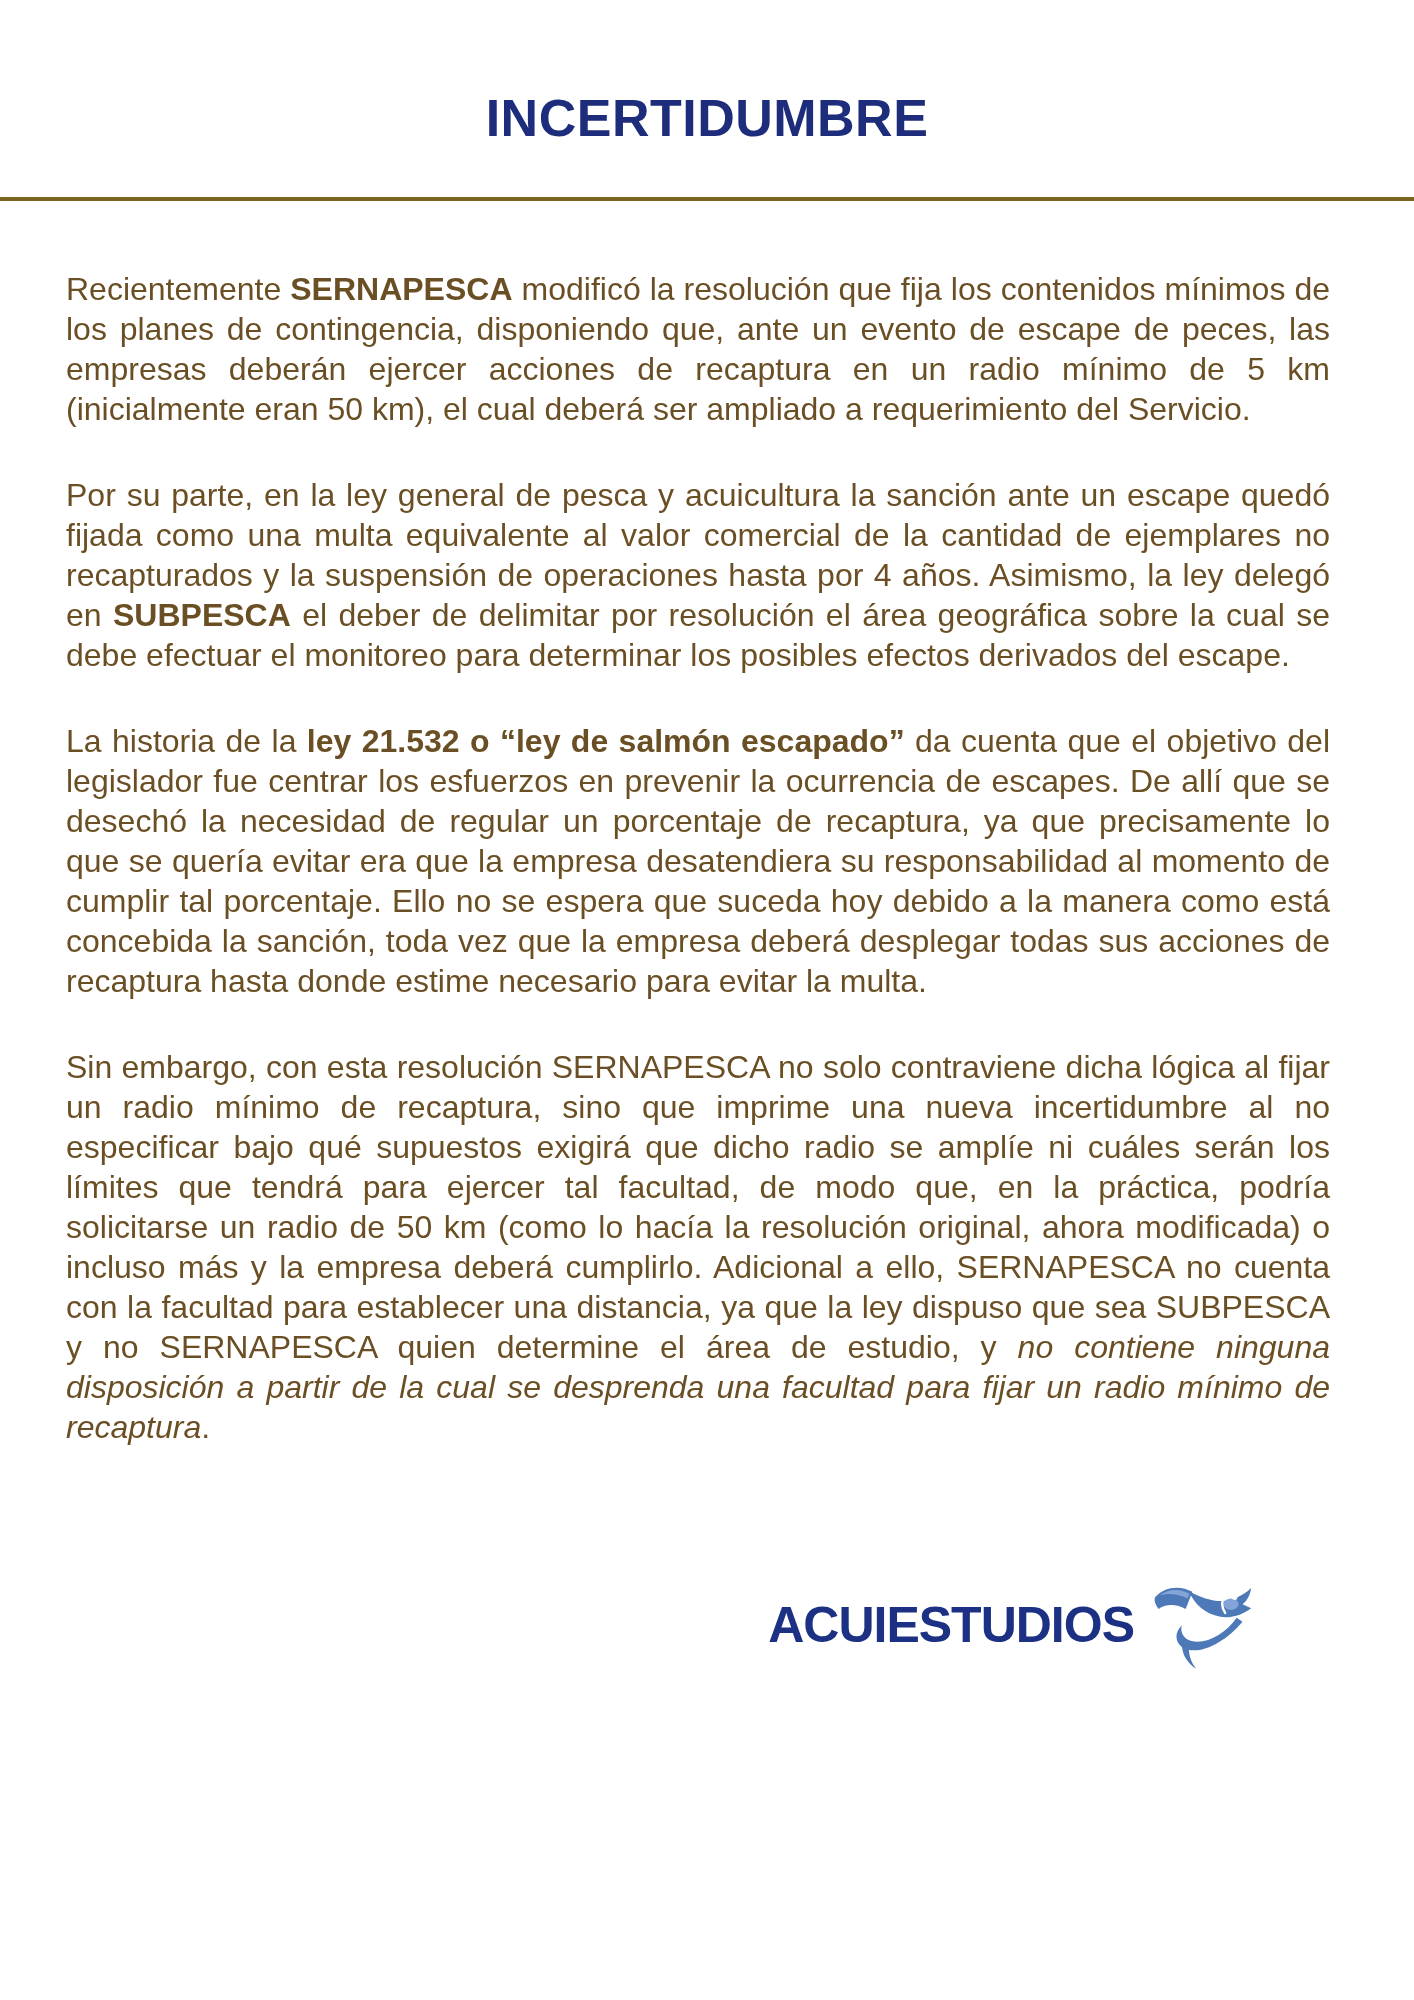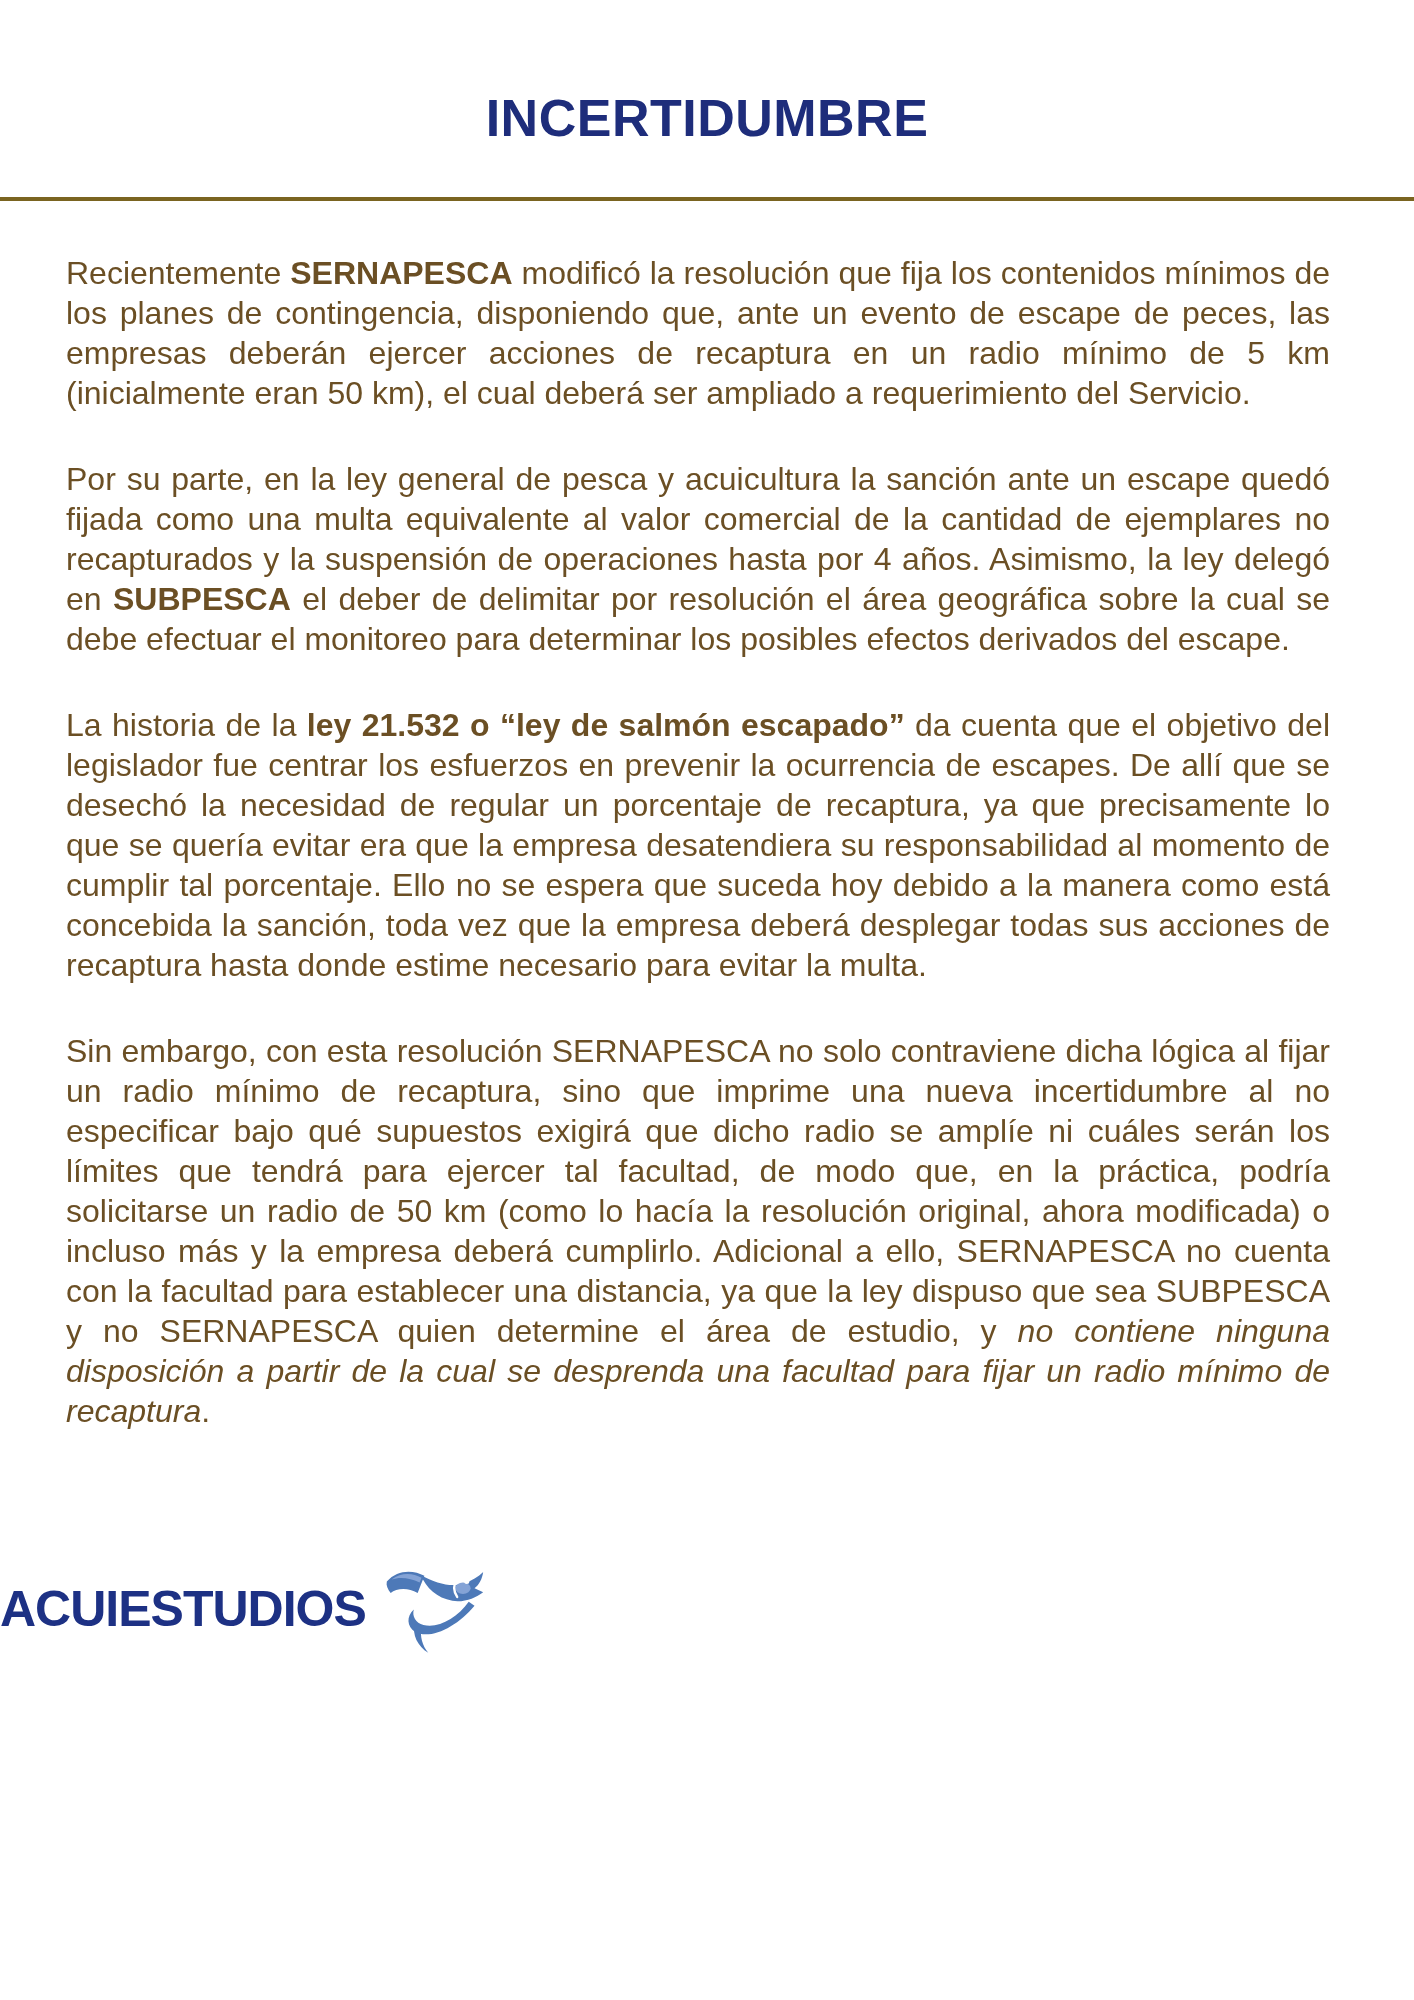--- a/index.html
+++ b/index.html
@@ -15,30 +15,30 @@
     width:1414px;height:2000px;background:#ffffff;overflow:hidden;
     font-family:"Liberation Sans", sans-serif;
   }
   .page{position:relative;width:100%;height:100%;}
   .doc-title{
     padding-top:48px;text-align:center;color:var(--title);
     font-weight:700;font-size:52px;line-height:70px;letter-spacing:0.5px;
   }
   .title-line{display:block;}
   .rule{margin-top:44px;height:4px;background:var(--rule);width:100%;}
-  .article{padding:52px 84px 0 66px;}
+  .article{padding:68px 84px 0 66px;}
   .para{
     font-size:32px;line-height:40px;color:var(--body-text);
     text-align:justify;margin:0 0 46px 0;
   }
   .run-regular{font-weight:400;font-style:normal;}
   .run-bold{font-weight:700;}
   .run-bold-italic{font-weight:400;font-style:italic;}
   .brand-row{
-    display:flex;align-items:center;justify-content:flex-start;
+    display:flex;align-items:center;justify-content:flex-end;
     padding-right:158px;margin-top:132px;gap:16px;
   }
   .brand-text{
     font-size:50px;font-weight:700;color:var(--brand-text);letter-spacing:-1px;
     line-height:1;
   }
   .brand-fish{width:106px;height:92px;display:block;}
   .fish-main{fill:var(--fish-main);}
   .fish-light{fill:var(--fish-light);}
   .fish-white{fill:#ffffff;}

